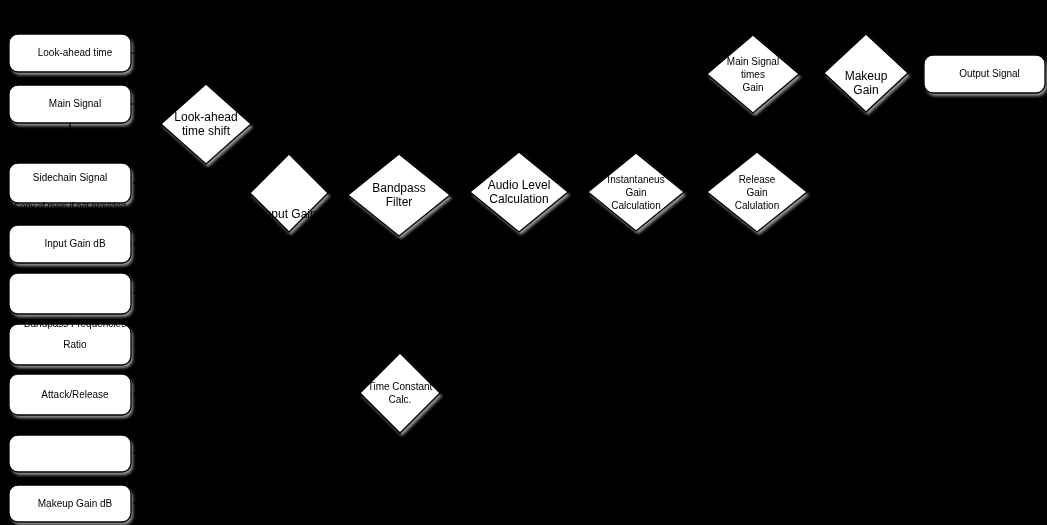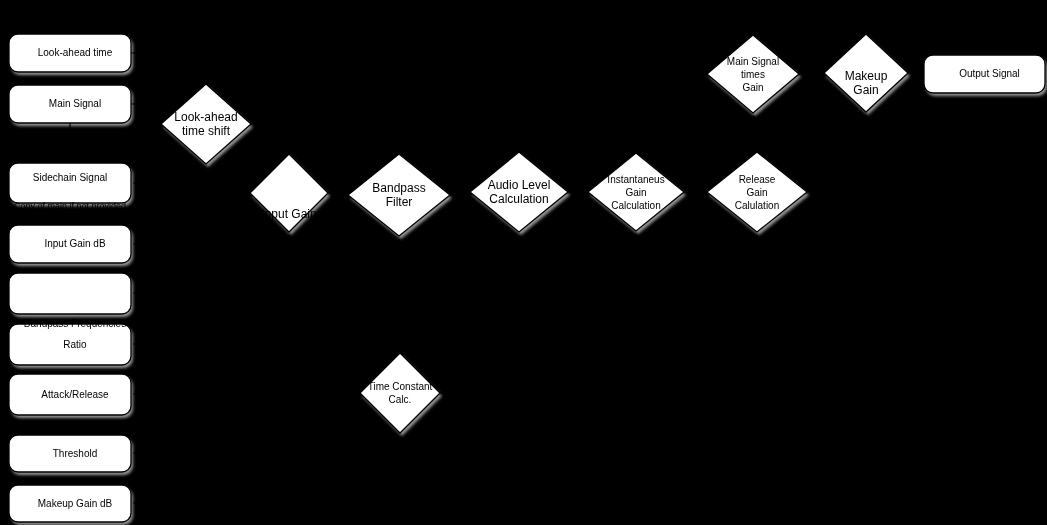--- a/index.html
+++ b/index.html
@@ -126,23 +126,20 @@
   </div>
   <div class="label box-label" style="left:9px; top:273px; width:122px; height:41px;margin-top:30px;">
     <div>Bandpass Frequencies</div>
   </div>
   <div class="label box-label" style="left:9px; top:374px; width:122px; height:41px;">
     <div>Attack/Release</div>
   </div>
   <div class="label box-label" style="left:9px; top:324px; width:122px; height:41px;">
     <div>Ratio</div>
   </div>
-  <div class="label box-label" style="left:9px; top:435px; width:122px; height:37px;">
-    <div>Threshold</div>
-  </div>
   <div class="label box-label" style="left:9px; top:485px; width:122px; height:37px;">
     <div>Makeup Gain dB</div>
   </div>
 
   <div class="label d-label d-lg" style="left:206px; top:124px;">
     <div>Look-ahead</div>
     <div>time shift</div>
   </div>
   <div class="label d-label d-lg" style="left:289px; top:193px;margin-top:21px;">
     <div>Input Gain</div>

